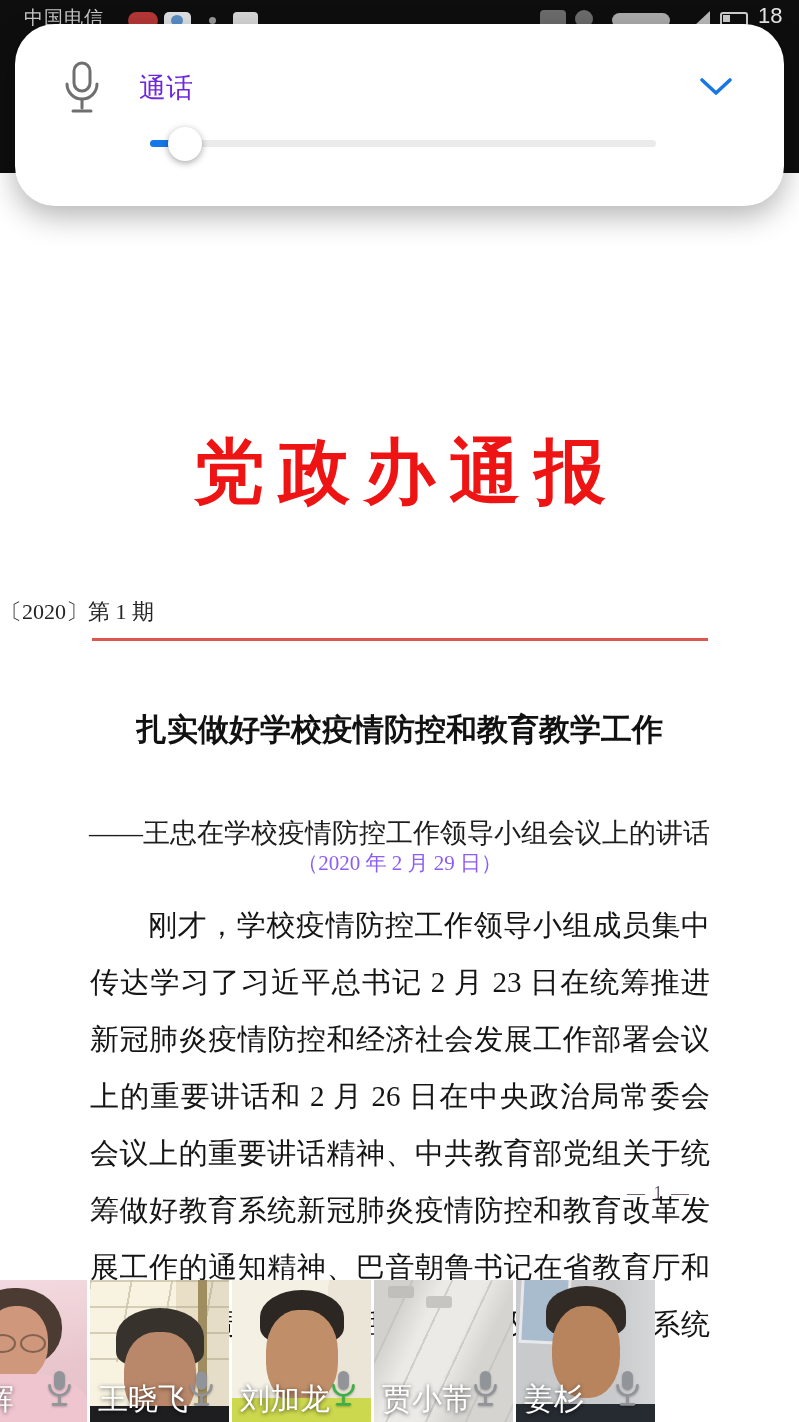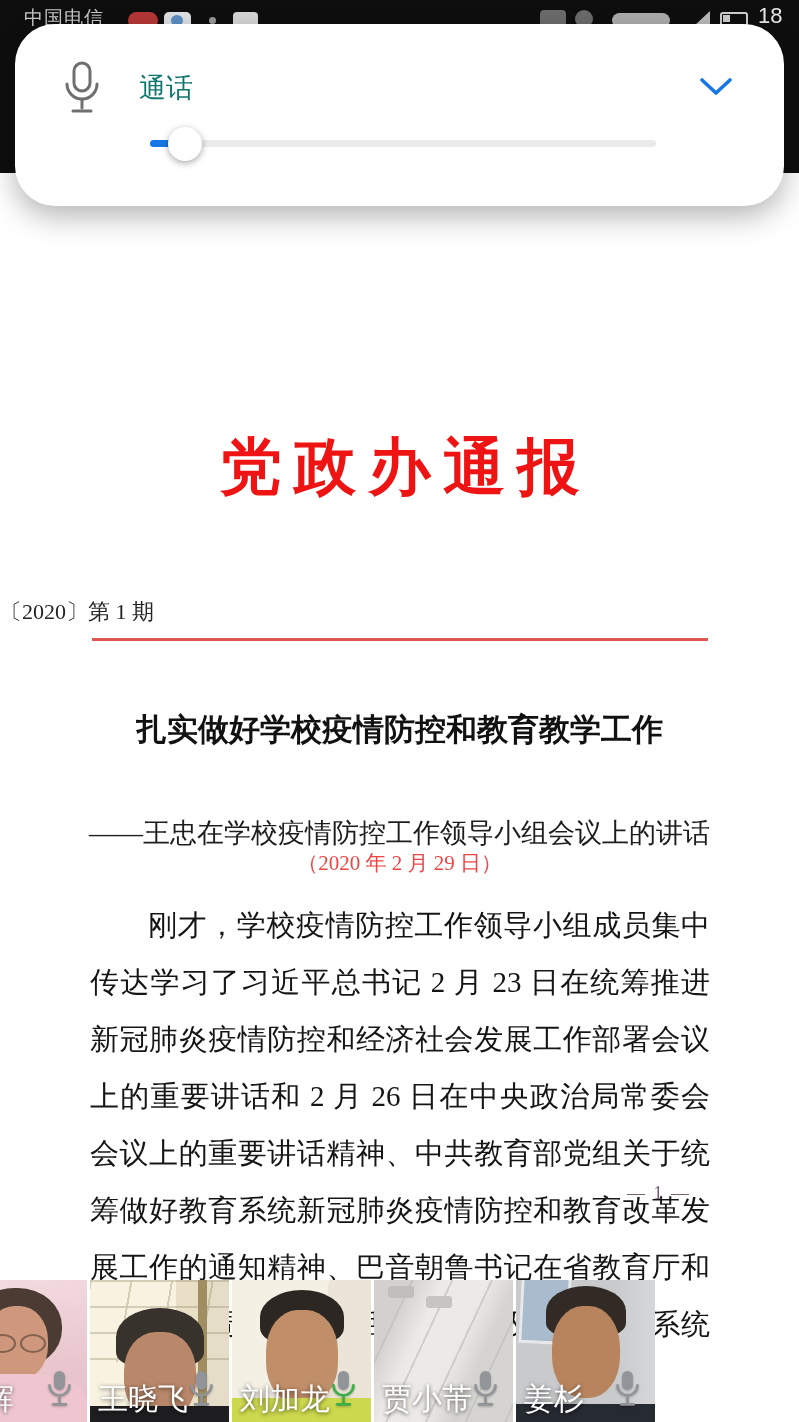--- a/index.html
+++ b/index.html
@@ -20,37 +20,37 @@
   .sb-cir{position:absolute;left:575px;top:10px;width:18px;height:18px;border-radius:50%;background:#b9b9b9;opacity:.55;}
   .sb-sig{position:absolute;left:694px;top:11px;width:0;height:0;border-left:16px solid transparent;border-bottom:15px solid #cfcfcf;opacity:.9;}
   .sb-batt{position:absolute;left:720px;top:12px;width:24px;height:13px;border:2px solid #cfcfcf;border-radius:3px;}
   .sb-batt::after{content:"";position:absolute;left:1px;top:1px;width:7px;height:7px;background:#cfcfcf;}
   .sb-num{position:absolute;left:758px;top:3px;font-size:22px;color:#e6e6e6;}
 
   
   .doc{position:absolute;left:0;top:173px;width:799px;height:1107px;background:#ffffff;
        font-family:"Liberation Serif",serif;color:#1c1c1c;}
   .masthead{position:absolute;left:0;top:252px;width:100%;text-align:center;
-            font-size:62px;font-weight:700;letter-spacing:.20em;text-indent:.20em;
+            font-size:71px;font-weight:700;letter-spacing:.20em;text-indent:.20em;
             color:var(--red,#ee1414);}
   .issue{position:absolute;left:0;top:424px;width:100%;text-align:left;font-size:22px;color:#242424;}
   .rule{position:absolute;left:92px;top:465px;width:616px;height:3px;background:var(--rule,#dd5650);}
   .headline{position:absolute;left:0;top:532px;width:100%;text-align:center;
             font-family:"Liberation Sans",sans-serif;font-weight:800;font-size:31px;line-height:50px;color:#111;}
   .subtitle{position:absolute;left:0;top:642px;width:100%;text-align:center;font-size:27px;color:#1d1d1d;}
-  .dateline{position:absolute;left:0;top:676px;width:100%;text-align:center;font-size:21px;color:#ef4444;}
+  .dateline{position:absolute;left:0;top:676px;width:100%;text-align:center;font-size:21px;color:#8b5cf6;}
   .bodytext{position:absolute;left:90px;top:724px;width:620px;font-size:29px;line-height:57px;
             text-align:justify;text-indent:2em;color:#151515;}
   .pagenum{position:absolute;right:108px;top:1010px;font-size:18px;color:#6e5a6e;letter-spacing:2px;}
 
   
   .popup{position:absolute;left:15px;top:24px;width:769px;height:182px;background:#ffffff;
          border-radius:40px;box-shadow:0 10px 30px rgba(0,0,0,.30);}
   .pop-mic{position:absolute;left:46px;top:36px;}
-  .pop-label{position:absolute;left:124px;top:46px;font-size:27px;color:#0f766e;}
+  .pop-label{position:absolute;left:124px;top:46px;font-size:27px;color:#6d28d9;}
   .pop-chevron{position:absolute;right:50px;top:52px;}
   .slider{position:absolute;left:135px;top:103px;width:506px;height:34px;}
   .track{position:absolute;left:0;top:13px;width:506px;height:7px;border-radius:4px;background:#ebebeb;}
   .fill{position:absolute;left:0;top:13px;width:38px;height:7px;border-radius:4px;background:var(--accent,#1877e6);}
   .thumb{position:absolute;left:18px;top:0;width:34px;height:34px;border-radius:50%;background:#ffffff;
          box-shadow:0 2px 7px rgba(0,0,0,.35);}
 
   
   .strip{position:absolute;left:-52px;top:1280px;height:142px;display:flex;gap:3px;}
   .tile{position:relative;width:139px;height:142px;overflow:hidden;flex:0 0 139px;background:#888;}

